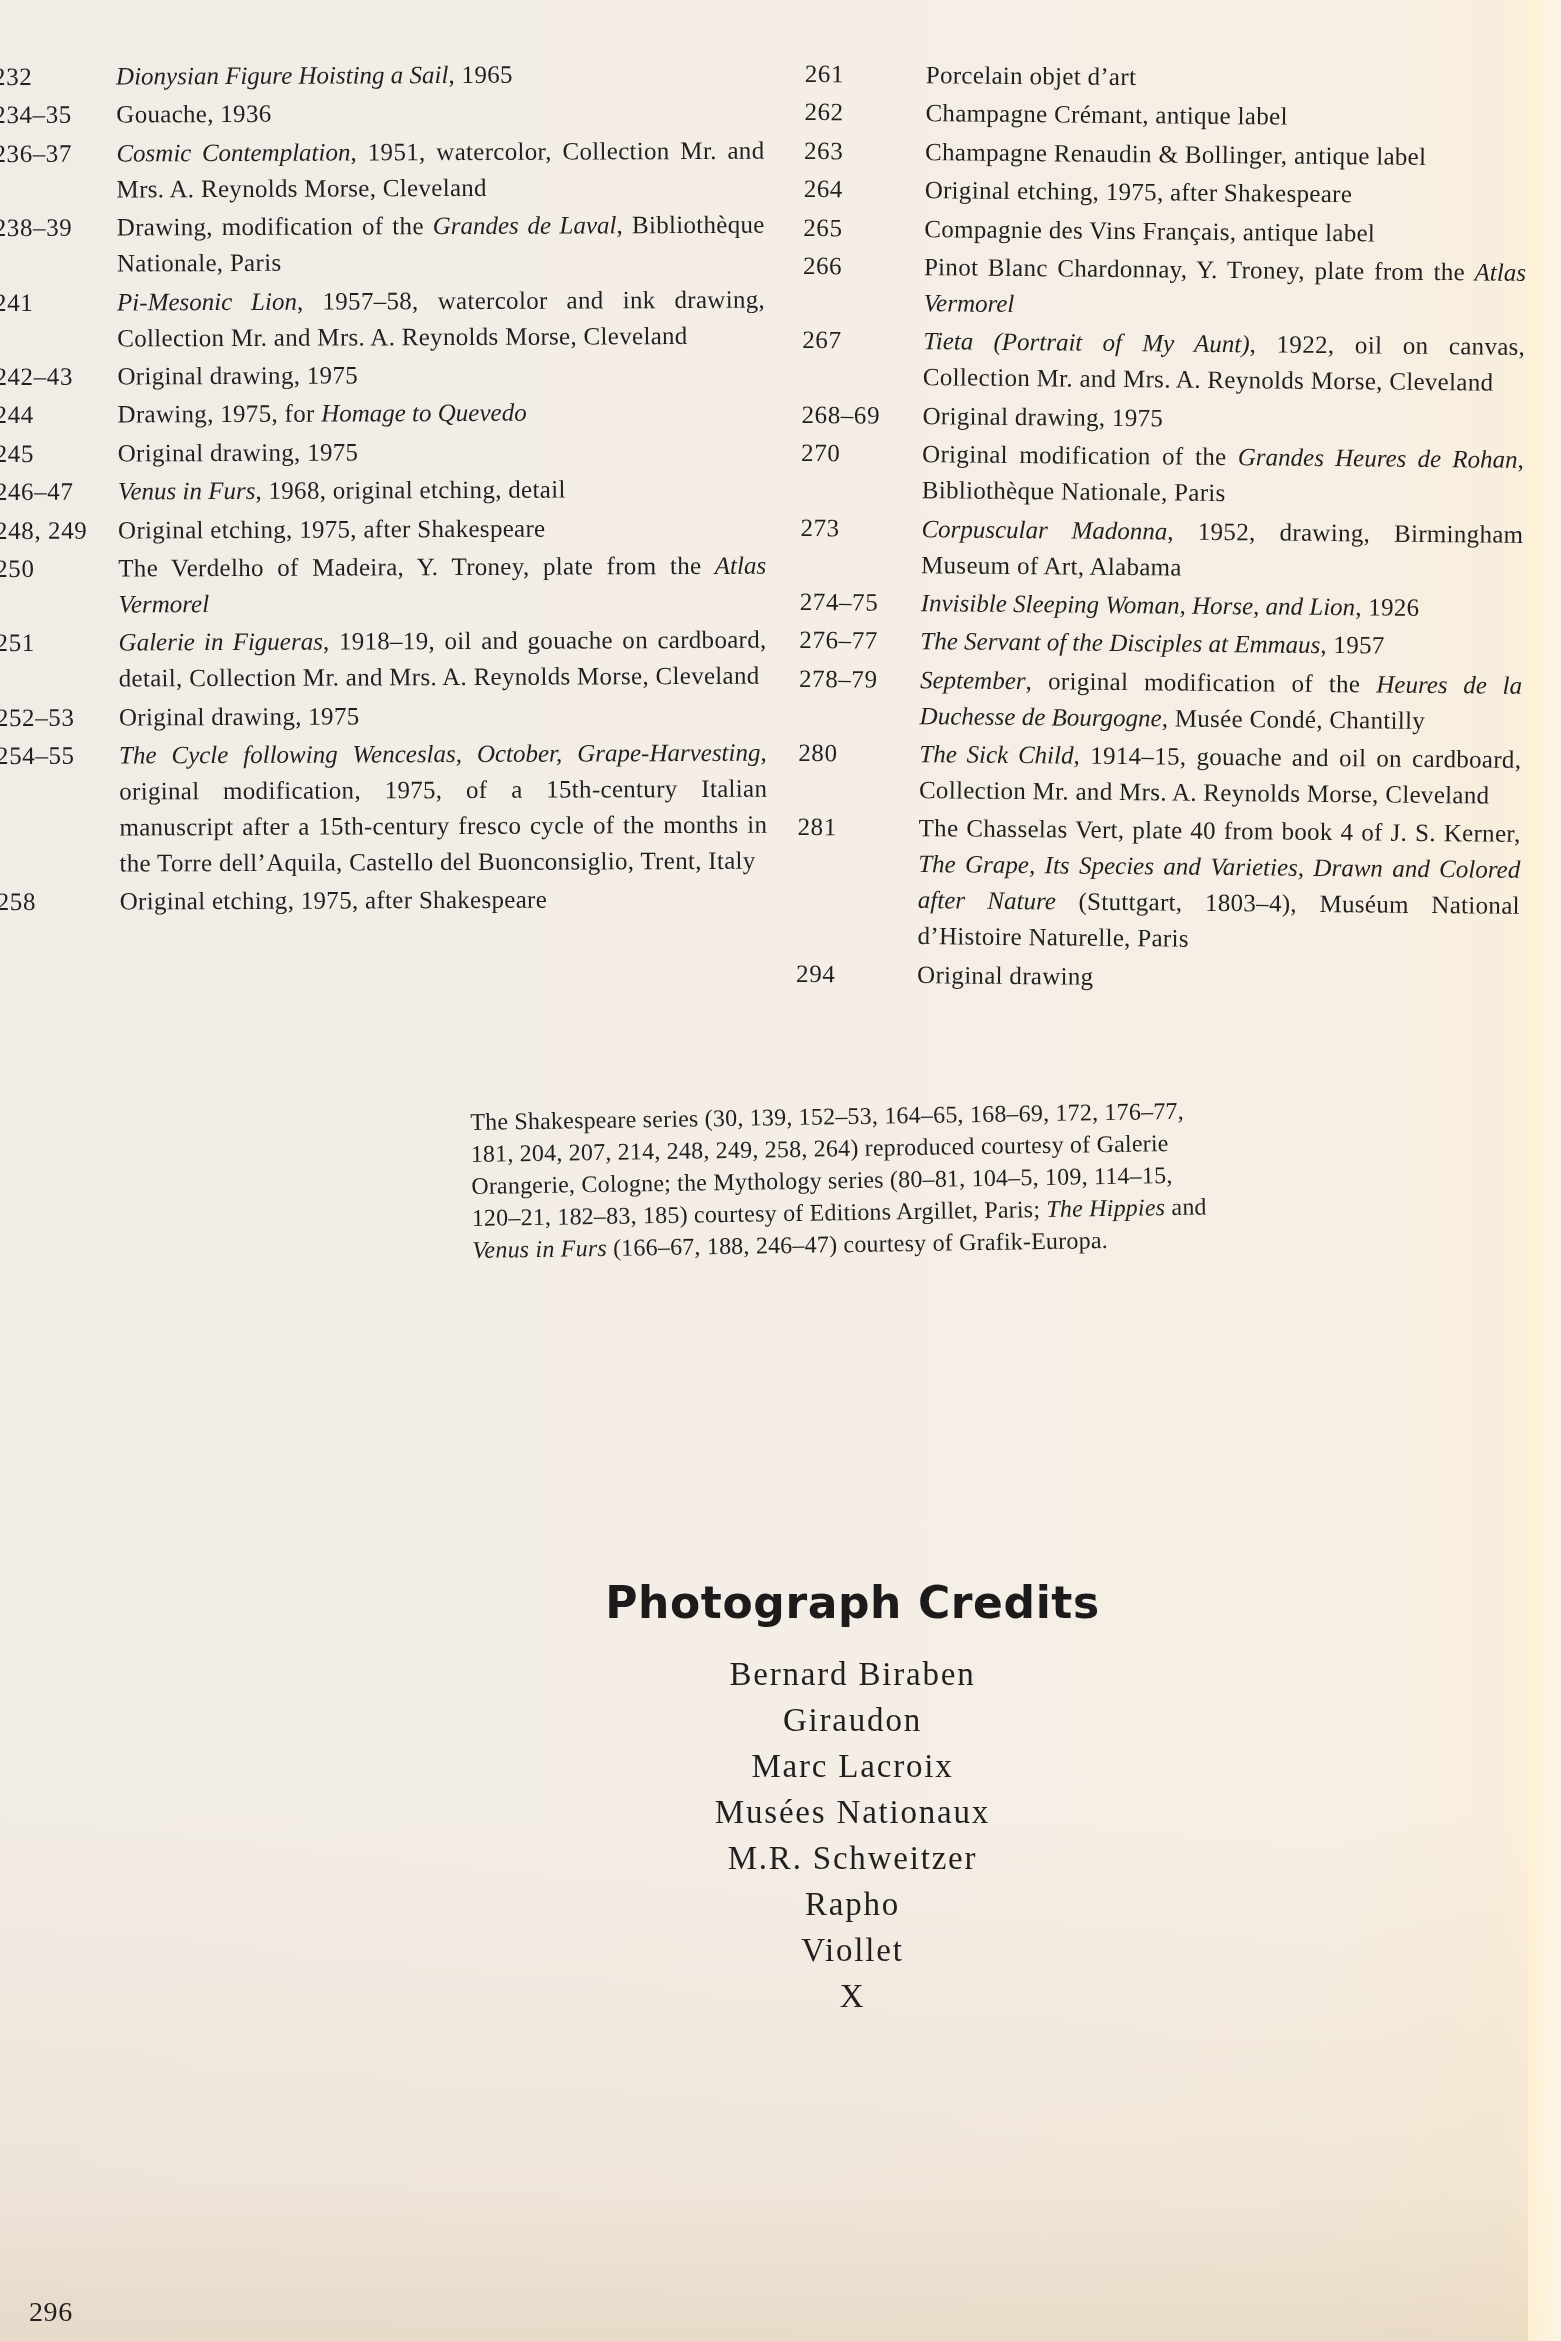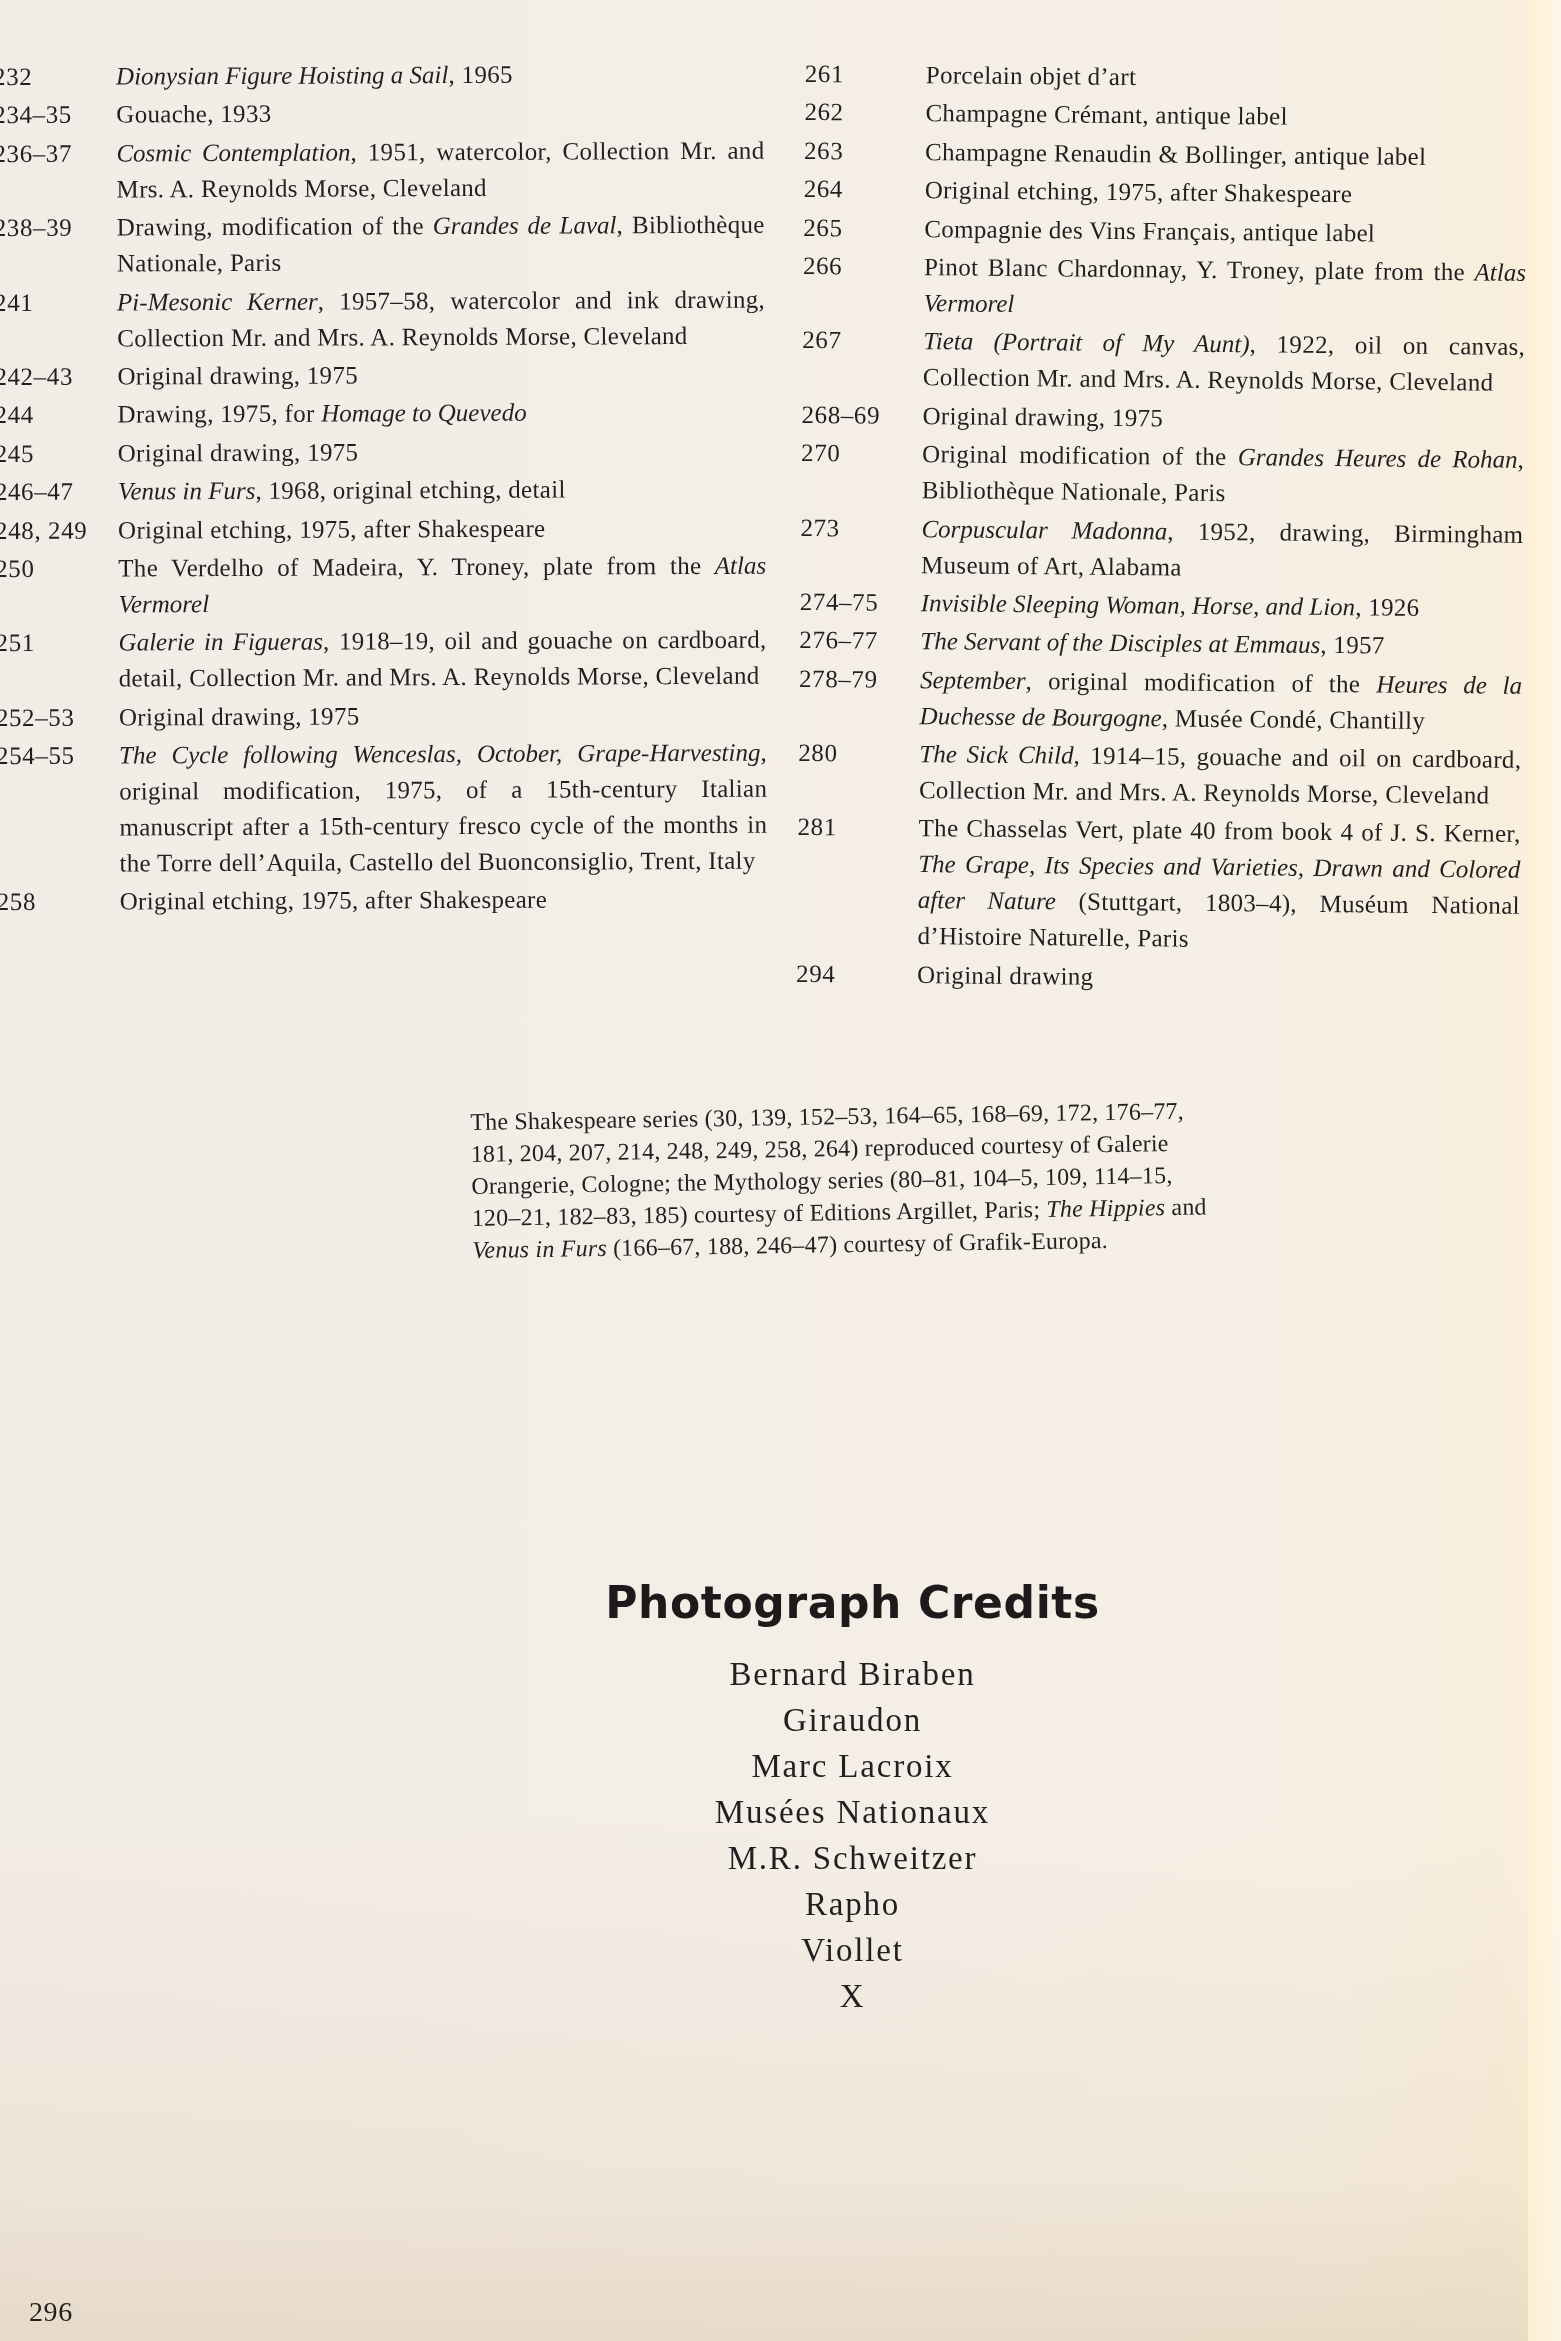--- a/index.html
+++ b/index.html
@@ -117,33 +117,33 @@
 <div class="page-shade"></div>
 <div class="gutter-edge"></div>
 
 <section class="col col-left">
     <div class="entry">
       <span class="num">232</span>
       <span class="desc"><i>Dionysian Figure Hoisting a Sail</i><span>, 1965</span></span>
     </div>
     <div class="entry">
       <span class="num">234–35</span>
-      <span class="desc"><span>Gouache, 1933</span></span>
+      <span class="desc"><span>Gouache, 1936</span></span>
     </div>
     <div class="entry">
       <span class="num">236–37</span>
       <span class="desc"><i>Cosmic Contemplation</i><span>, 1951, watercolor, Collection Mr. and Mrs. A. Reynolds Morse, Cleveland</span></span>
     </div>
     <div class="entry">
       <span class="num">238–39</span>
       <span class="desc"><span>Drawing, modification of the </span><i>Grandes de Laval</i><span>, Bibliothèque Nationale, Paris</span></span>
     </div>
     <div class="entry">
       <span class="num">241</span>
-      <span class="desc"><i>Pi-Mesonic Kerner</i><span>, 1957–58, watercolor and ink drawing, Collection Mr. and Mrs. A. Reynolds Morse, Cleveland</span></span>
+      <span class="desc"><i>Pi-Mesonic Lion</i><span>, 1957–58, watercolor and ink drawing, Collection Mr. and Mrs. A. Reynolds Morse, Cleveland</span></span>
     </div>
     <div class="entry">
       <span class="num">242–43</span>
       <span class="desc"><span>Original drawing, 1975</span></span>
     </div>
     <div class="entry">
       <span class="num">244</span>
       <span class="desc"><span>Drawing, 1975, for </span><i>Homage to Quevedo</i></span>
     </div>
     <div class="entry">

